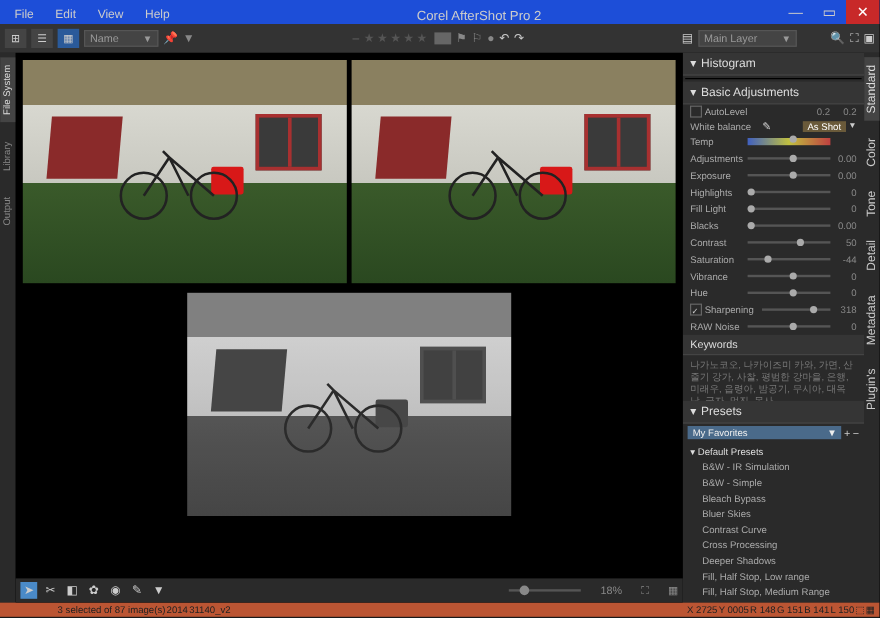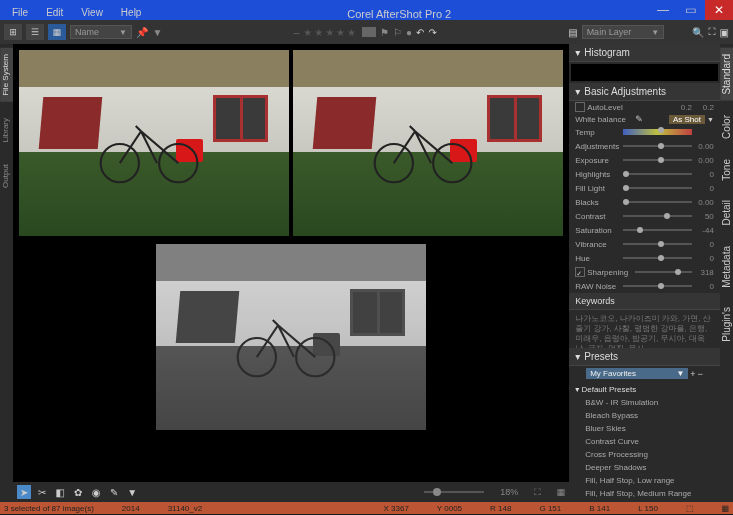--- a/index.html
+++ b/index.html
@@ -356,21 +356,21 @@
     color: #777;
     font-size: 8px;
     line-height: 10px;
     min-height: 30px;
   }
   
   .preset-dropdown {
     display: flex;
     align-items: center;
     gap: 2px;
-    padding: 2px 17px;
+    padding: 2px 4px;
   }
   
   .preset-select {
     flex: 1;
     background: #4a6a8a;
     padding: 1px 4px;
     font-size: 8px;
     color: #eee;
     display: flex;
     justify-content: space-between;
@@ -403,21 +403,22 @@
     color: #222;
     font-size: 8px;
     display: flex;
     align-items: center;
     padding: 0 4px;
     justify-content: space-between;
   }
   
   .status-left, .status-right {
     display: flex;
-    gap: 28px;
+    gap: 1px;
+    margin-left: 44px;
   }
   
   .star-rating { color: #555; letter-spacing: 2px;}
   
   .temp-slider-bar {
     height: 6px;
     background: linear-gradient(to right, #4060c0, #c0c040, #c04040);
   }
 </style>
 </head>
@@ -689,20 +690,21 @@
         <span>My Favorites</span>
         <span>▼</span>
       </div>
       <span style="color:#ccc">+</span>
       <span style="color:#ccc">−</span>
     </div>
     <div class="preset-tree">
       <div class="folder">▾ <span>Default Presets</span></div>
       <div id="preset-list">
           <div>B&amp;W - IR Simulation</div>
+          <div>B&amp;W - Simple</div>
           <div>Bleach Bypass</div>
           <div>Bluer Skies</div>
           <div>Contrast Curve</div>
           <div>Cross Processing</div>
           <div>Deeper Shadows</div>
           <div>Fill, Half Stop, Low range</div>
           <div>Fill, Half Stop, Medium Range</div>
         </div>
     </div>
 
@@ -718,21 +720,21 @@
   </div>
 </div>
 
 <div class="status-bar">
   <div class="status-left">
     <span>3 selected of 87 image(s)</span>
     <span>2014</span>
     <span>31140_v2</span>
   </div>
   <div class="status-right">
-    <span>X 3367</span>
+    <span>X 2725</span>
     <span>Y 0005</span>
     <span>R    148</span>
     <span>G    151</span>
     <span>B    141</span>
     <span>L    150</span>
     <span>⬚</span>
     <span>▦</span>
   </div>
 </div>
 

